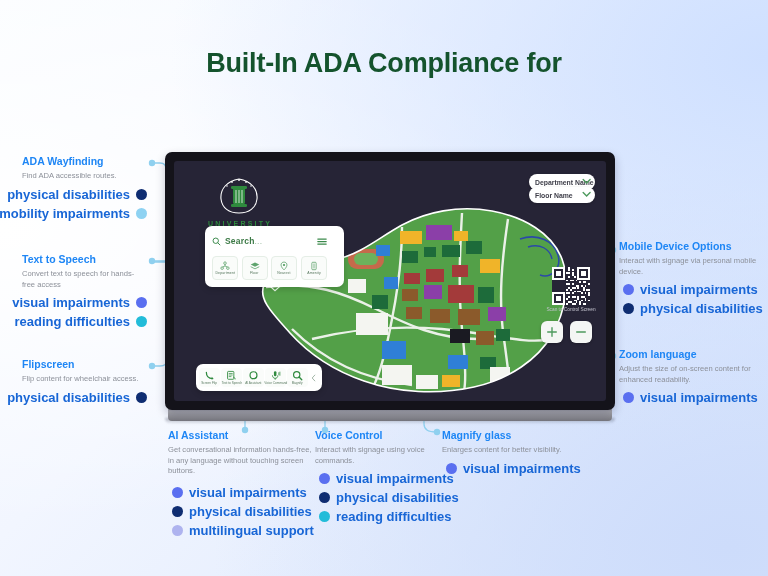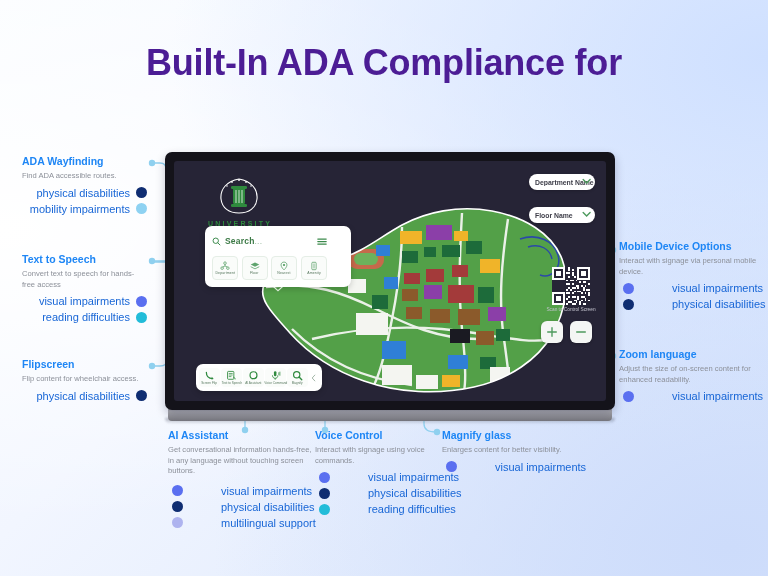--- a/index.html
+++ b/index.html
@@ -12,22 +12,22 @@
       radial-gradient(ellipse at 0% 40%, #ffffff 0%, rgba(255,255,255,0) 60%),
       linear-gradient(135deg,#fbfdff 0%,#f2f6ff 40%,#e3ecfd 75%,#d6e4fc 100%);
     position:relative;
   }
   .stage{position:absolute;inset:0;}
   .abs{position:absolute;}
 
   
   #title{
     left:0;right:0;top:44px;text-align:center;
-    font-size:36px;line-height:38px;font-weight:bold;
-    color:#4c1d95;letter-spacing:-0.2px;
+    font-size:27px;line-height:38px;font-weight:bold;
+    color:#14532d;letter-spacing:-0.2px;
   }
   #title .l2{display:block;}
 
   
   #kiosk{left:165px;top:152px;width:450px;height:276px;}
   .bezel{
     position:absolute;left:0;top:0;width:450px;height:258px;
     background:#14131a;border-radius:7px;
     box-shadow:0 4px 10px rgba(20,25,60,.25);
   }
@@ -52,21 +52,21 @@
   
   .logo{position:absolute;left:34px;top:14px;width:62px;height:52px;text-align:center;}
   .logo-word{
     font-size:7px;letter-spacing:2.2px;color:#2f8a3e;font-weight:bold;
     margin-top:1px;
   }
 
   
   .searchcard{
     position:absolute;left:31px;top:65px;width:115px;
-    background:#fff;border-radius:7px;padding:6px 24px 7px 7px;
+    background:#fff;border-radius:7px;padding:6px 17px 7px 7px;
     box-shadow:0 2px 6px rgba(0,0,0,.18);
   }
   .searchrow{display:flex;align-items:center;gap:4px;}
   .searchrow .sq{flex:0 0 auto;}
   .searchtext{
     flex:1;color:#3c7a46;font-size:8.5px;font-weight:bold;letter-spacing:.2px;
   }
   .searchtext .dots{color:#9dbda4;font-weight:normal;}
   .hamb{flex:0 0 auto;}
   .tiles{display:flex;gap:3.5px;margin-top:6px;}
@@ -83,21 +83,21 @@
   
   .dd{
     position:absolute;right:11px;background:#fff;border-radius:11px;
     height:16px;width:66px;display:flex;align-items:center;
     padding:0 6px;box-sizing:border-box;
     box-shadow:0 1px 3px rgba(0,0,0,.2);
   }
   .dd span{font-size:5.2px;color:#3d3d48;font-weight:bold;transform:scale(1.32);transform-origin:left center;}
   .dd .cv{margin-left:auto;}
   #dd1{top:13px;}
-  #dd2{top:46px;}
+  #dd2{top:26px;}
 
   
   .qrbox{position:absolute;right:16px;top:106px;width:38px;text-align:center;}
   .qrimg{width:38px;height:38px;display:block;}
   .qrcap{font-size:3.4px;color:#c3c3ce;margin-top:3px;transform:scale(1.4);}
 
   
   .zbtns{position:absolute;right:14px;top:160px;display:flex;gap:7px;}
   .zbtn{
     width:22px;height:22px;background:#f4f6f4;border-radius:6px;
@@ -118,21 +118,21 @@
   }
   .tbtn .tl{font-size:2.4px;color:#5a7a61;transform:scale(1.3);}
   .tb-arrow{padding:0 3px 0 2px;display:flex;align-items:center;}
 
   
   .ann{position:absolute;}
   .ann .head{font-size:10.5px;font-weight:bold;color:#1e86f5;line-height:13px;}
   .ann .desc{font-size:7.6px;color:#8c9099;line-height:10.5px;margin-top:3px;}
   .ann .tags{margin-top:5px;}
   .tag{display:flex;align-items:center;gap:6px;margin-bottom:4px;}
-  .tag .lbl{font-size:11px;font-weight:normal;color:#1866d6;white-space:nowrap;margin-left:32px;}
+  .tag .lbl{font-size:13px;font-weight:bold;color:#1866d6;white-space:nowrap;}
   .dot{width:11px;height:11px;border-radius:50%;flex:0 0 auto;}
   .tag.rt{justify-content:flex-end;}
   .ann.right-align{text-align:left;}
   .ann.right-align .tags .tag{justify-content:flex-end;}
 
   
   #wires{position:absolute;left:0;top:0;width:768px;height:576px;pointer-events:none;}
 </style>
 </head>
 <body>

